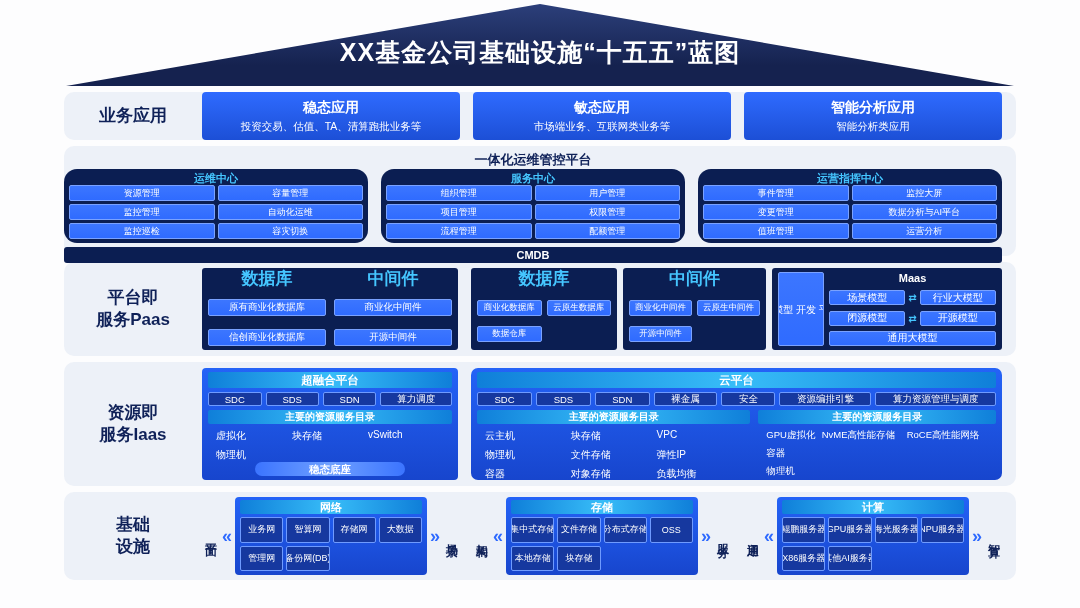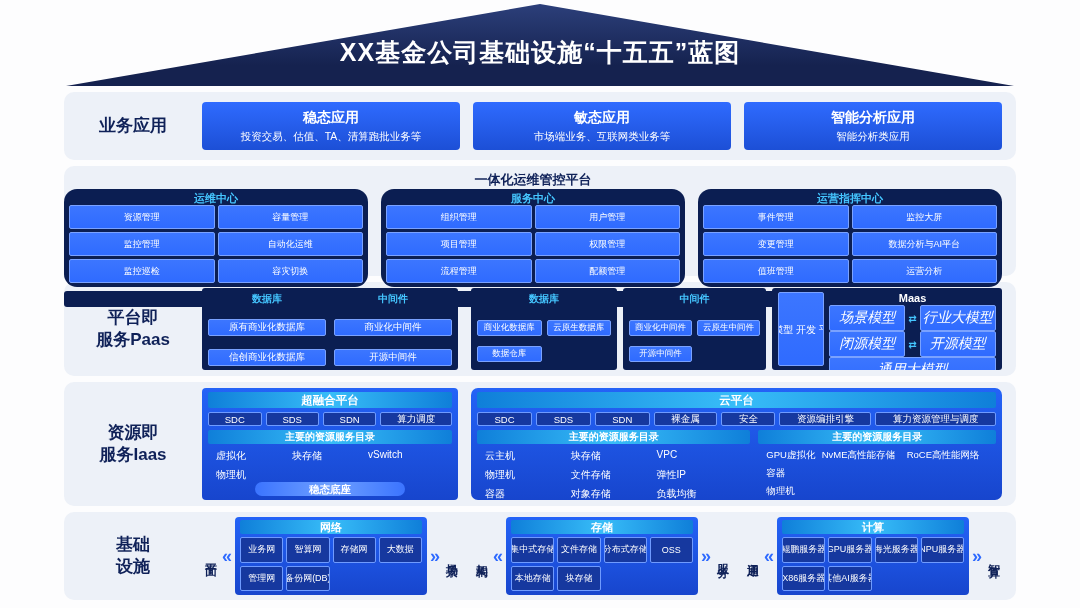--- a/index.html
+++ b/index.html
@@ -14,62 +14,62 @@
           clip-path:polygon(50% 0, 100% 100%, 0 100%);
           display:flex; align-items:flex-end; justify-content:center; padding-bottom:17px; }
   .roof-title { color:#fff; font-size:25px; font-weight:bold; letter-spacing:1px; }
 
   
   .rows { position:absolute; top:92px; left:64px; width:952px; }
   .row { display:flex; background:var(--card-bg,#edf1f8); border-radius:10px; margin-bottom:6px; }
   .row-label { width:138px; flex:none; display:flex; align-items:center; justify-content:center;
                color:var(--label-navy,#0f2158); font-weight:bold; font-size:17px; text-align:center; line-height:1.3; }
   .row-content { flex:1; min-width:0; padding:6px 14px 6px 0; }
-  .r1 { height:68px; } .r2 { height:110px; } .r3 { height:94px; } .r4 { height:124px; } .r5 { height:88px; }
+  .r1 { height:48px; } .r2 { height:110px; } .r3 { height:94px; } .r4 { height:124px; } .r5 { height:88px; }
 
   
   .r1 .row-content { display:flex; gap:13px; align-items:center; }
   .app-block { flex:1; height:48px; border-radius:4px;
                background:linear-gradient(180deg,var(--cell-blue,#2f6bff),#1c4fd6);
                color:#fff; display:flex; flex-direction:column; align-items:center; justify-content:center; gap:3px; }
   .app-title { font-size:14px; font-weight:bold; }
   .app-desc { font-size:10.5px; }
 
   
   .r2 .row-content { display:flex; flex-direction:column; padding-top:5px; }
   .mgmt-title { text-align:center; color:var(--label-navy,#13265c); font-weight:bold; font-size:13px; height:18px; line-height:18px; }
   .centers { display:flex; gap:13px; }
   .center-panel { flex:1; background:var(--panel-navy,#0b1e52); border-radius:13px; padding:3px 5px 4px; }
   .cyan-h { color:var(--cyan-accent,#45c6ff); font-weight:bold; text-align:center; }
   .center-title { font-size:11px; height:13px; line-height:13px; }
   .center-grid { display:grid; grid-template-columns:1fr 1fr; gap:3px; }
   .bcell { background:linear-gradient(180deg,#3c76ff,var(--cell-blue,#2f6bff)); border:1px solid #7aa2ff; border-radius:2px;
            color:#fff; display:flex; align-items:center; justify-content:center; white-space:nowrap; overflow:hidden; }
-  .center-grid .bcell { height:24px; font-size:9px; }
+  .center-grid .bcell { height:16px; font-size:9px; }
   .cmdb-bar { margin-top:4px; background:var(--panel-navy,#0b1e52); border-radius:3px; color:#fff; font-weight:bold;
               font-size:11px; text-align:center; height:16px; line-height:16px; }
 
   
   .r3 .row-content { display:flex; gap:6px; }
   .paas-panel { background:var(--panel-navy,#0b1e52); border-radius:3px; padding:4px 6px; overflow:hidden; }
-  .paas-header { font-size:10px; height:14px; line-height:14px; }
+  .paas-header { font-size:17px; height:14px; line-height:14px; }
   .p1 { width:256px; margin-right:7px; display:flex; gap:8px; }
   .p1-col { flex:1; display:flex; flex-direction:column; justify-content:space-between; }
   .pcell { height:17px; font-size:9.5px; }
   .bcell.pcell { border-radius:2px; }
   .psmall { width:146px; display:flex; flex-direction:column; justify-content:space-between; }
   .p3 { width:143px; }
   .psmall-grid { display:grid; grid-template-columns:1fr 1fr; column-gap:5px; row-gap:10px; padding-bottom:4px; }
   .psmall .pcell { height:16px; font-size:8.5px; }
   .maas { flex:1; display:flex; gap:5px; }
   .maas-dev { flex:none; width:46px; height:auto; align-self:stretch; font-size:10px; line-height:1.3; text-align:center; }
   .maas-right { flex:1; display:flex; flex-direction:column; justify-content:space-between; }
   .maas-header { color:#fff; font-weight:bold; font-size:11px; text-align:center; height:13px; line-height:13px; }
   .maas-row { display:flex; align-items:center; gap:3px; }
-  .maas-row .pcell { flex:1; height:26px; font-size:14px;font-style:italic; }
+  .maas-row .pcell { flex:1; height:15px; font-size:10px; }
   .maas-arrow { color:var(--cyan-accent,#45c6ff); font-size:10px; font-weight:bold; flex:none; }
 
   
   .r4 .row-content { display:flex; gap:13px; }
   .iaas-panel { background:linear-gradient(180deg,var(--bright-blue,#2463f7),#1745cd); border-radius:4px;
                 padding:4px 6px 5px; display:flex; flex-direction:column; overflow:hidden; }
   .hci { width:256px; } .cloud { flex:1;border-radius:7px; }
   .bar { height:16px; line-height:16px; border-radius:2px; color:#fff; font-weight:bold; font-size:11.5px; text-align:center;
          background:linear-gradient(90deg,#0f7fd9, var(--cyan-bar,#38bdf8) 50%, #0f7fd9); }
   .sdc-row { display:flex; gap:4px; margin-top:4px; }

